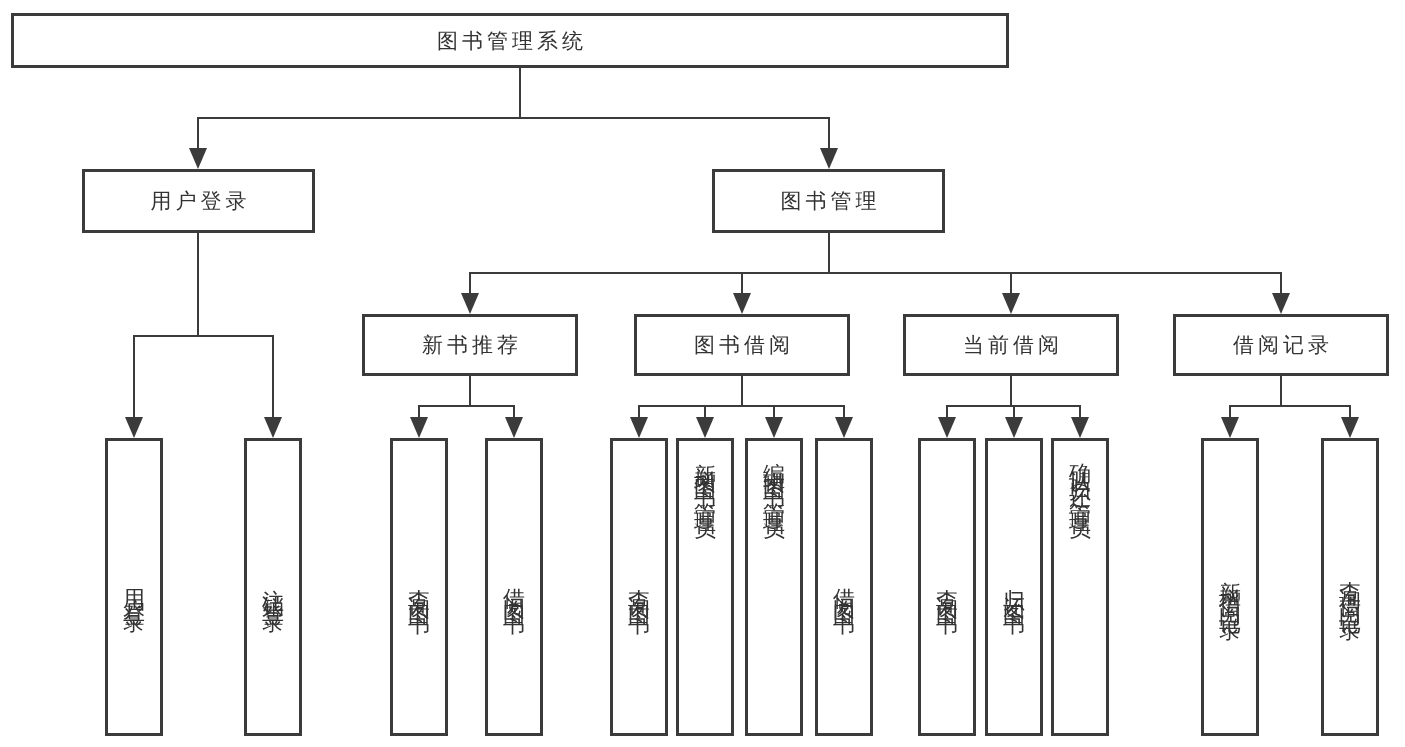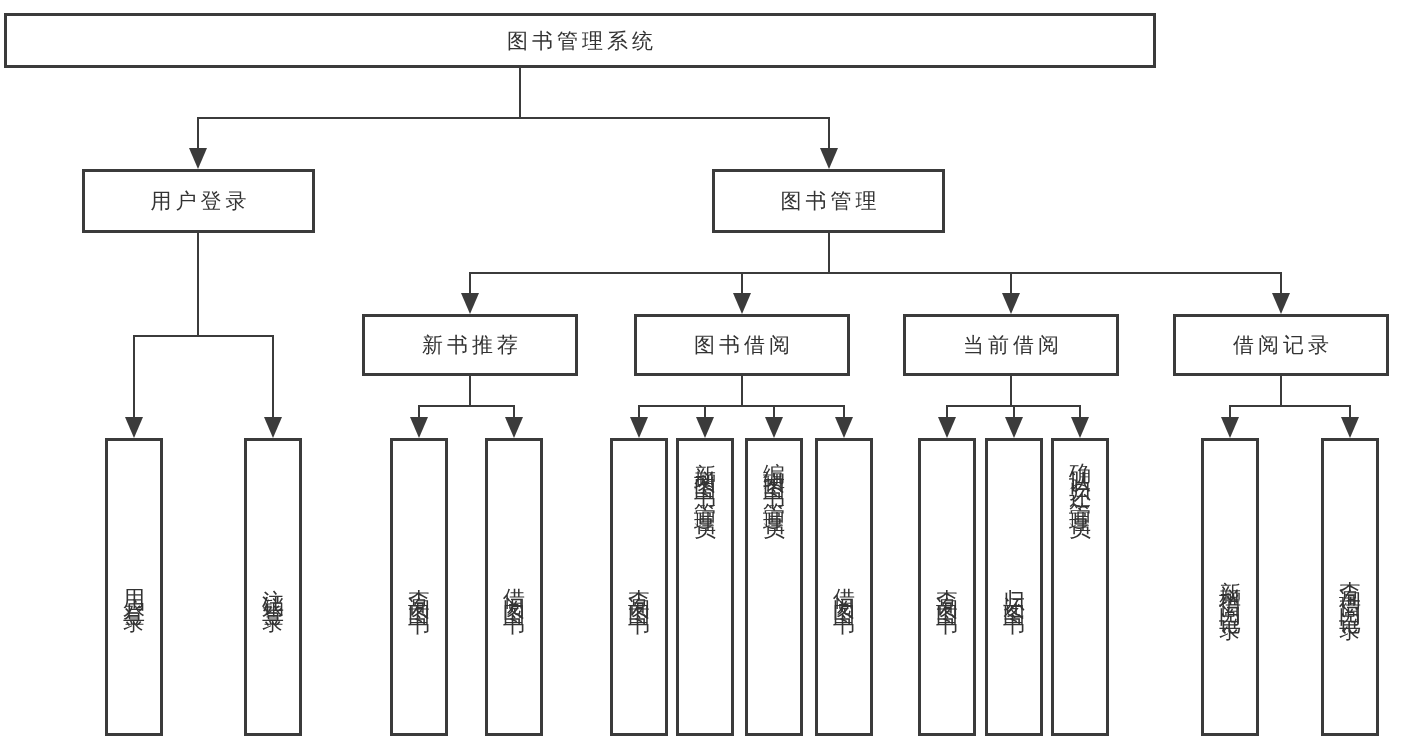--- a/index.html
+++ b/index.html
@@ -54,21 +54,21 @@
     color: #bb8a8a;
     letter-spacing: 0.5px;
     white-space: nowrap;
   }
 </style>
 </head>
 <body>
 
 <div id="canvas">
 
-  <div class="box" style="left:4px; top:13px; width:1152px; height:55px;">
+  <div class="box" style="left:11px; top:13px; width:998px; height:55px;">
     <span>图书管理系统</span>
   </div>
 
   <div class="box" style="left:82px; top:169px; width:233px; height:64px;">
     <span>用户登录</span>
   </div>
   <div class="box" style="left:362px; top:314px; width:216px; height:62px;">
     <span>新书推荐</span>
   </div>
 

